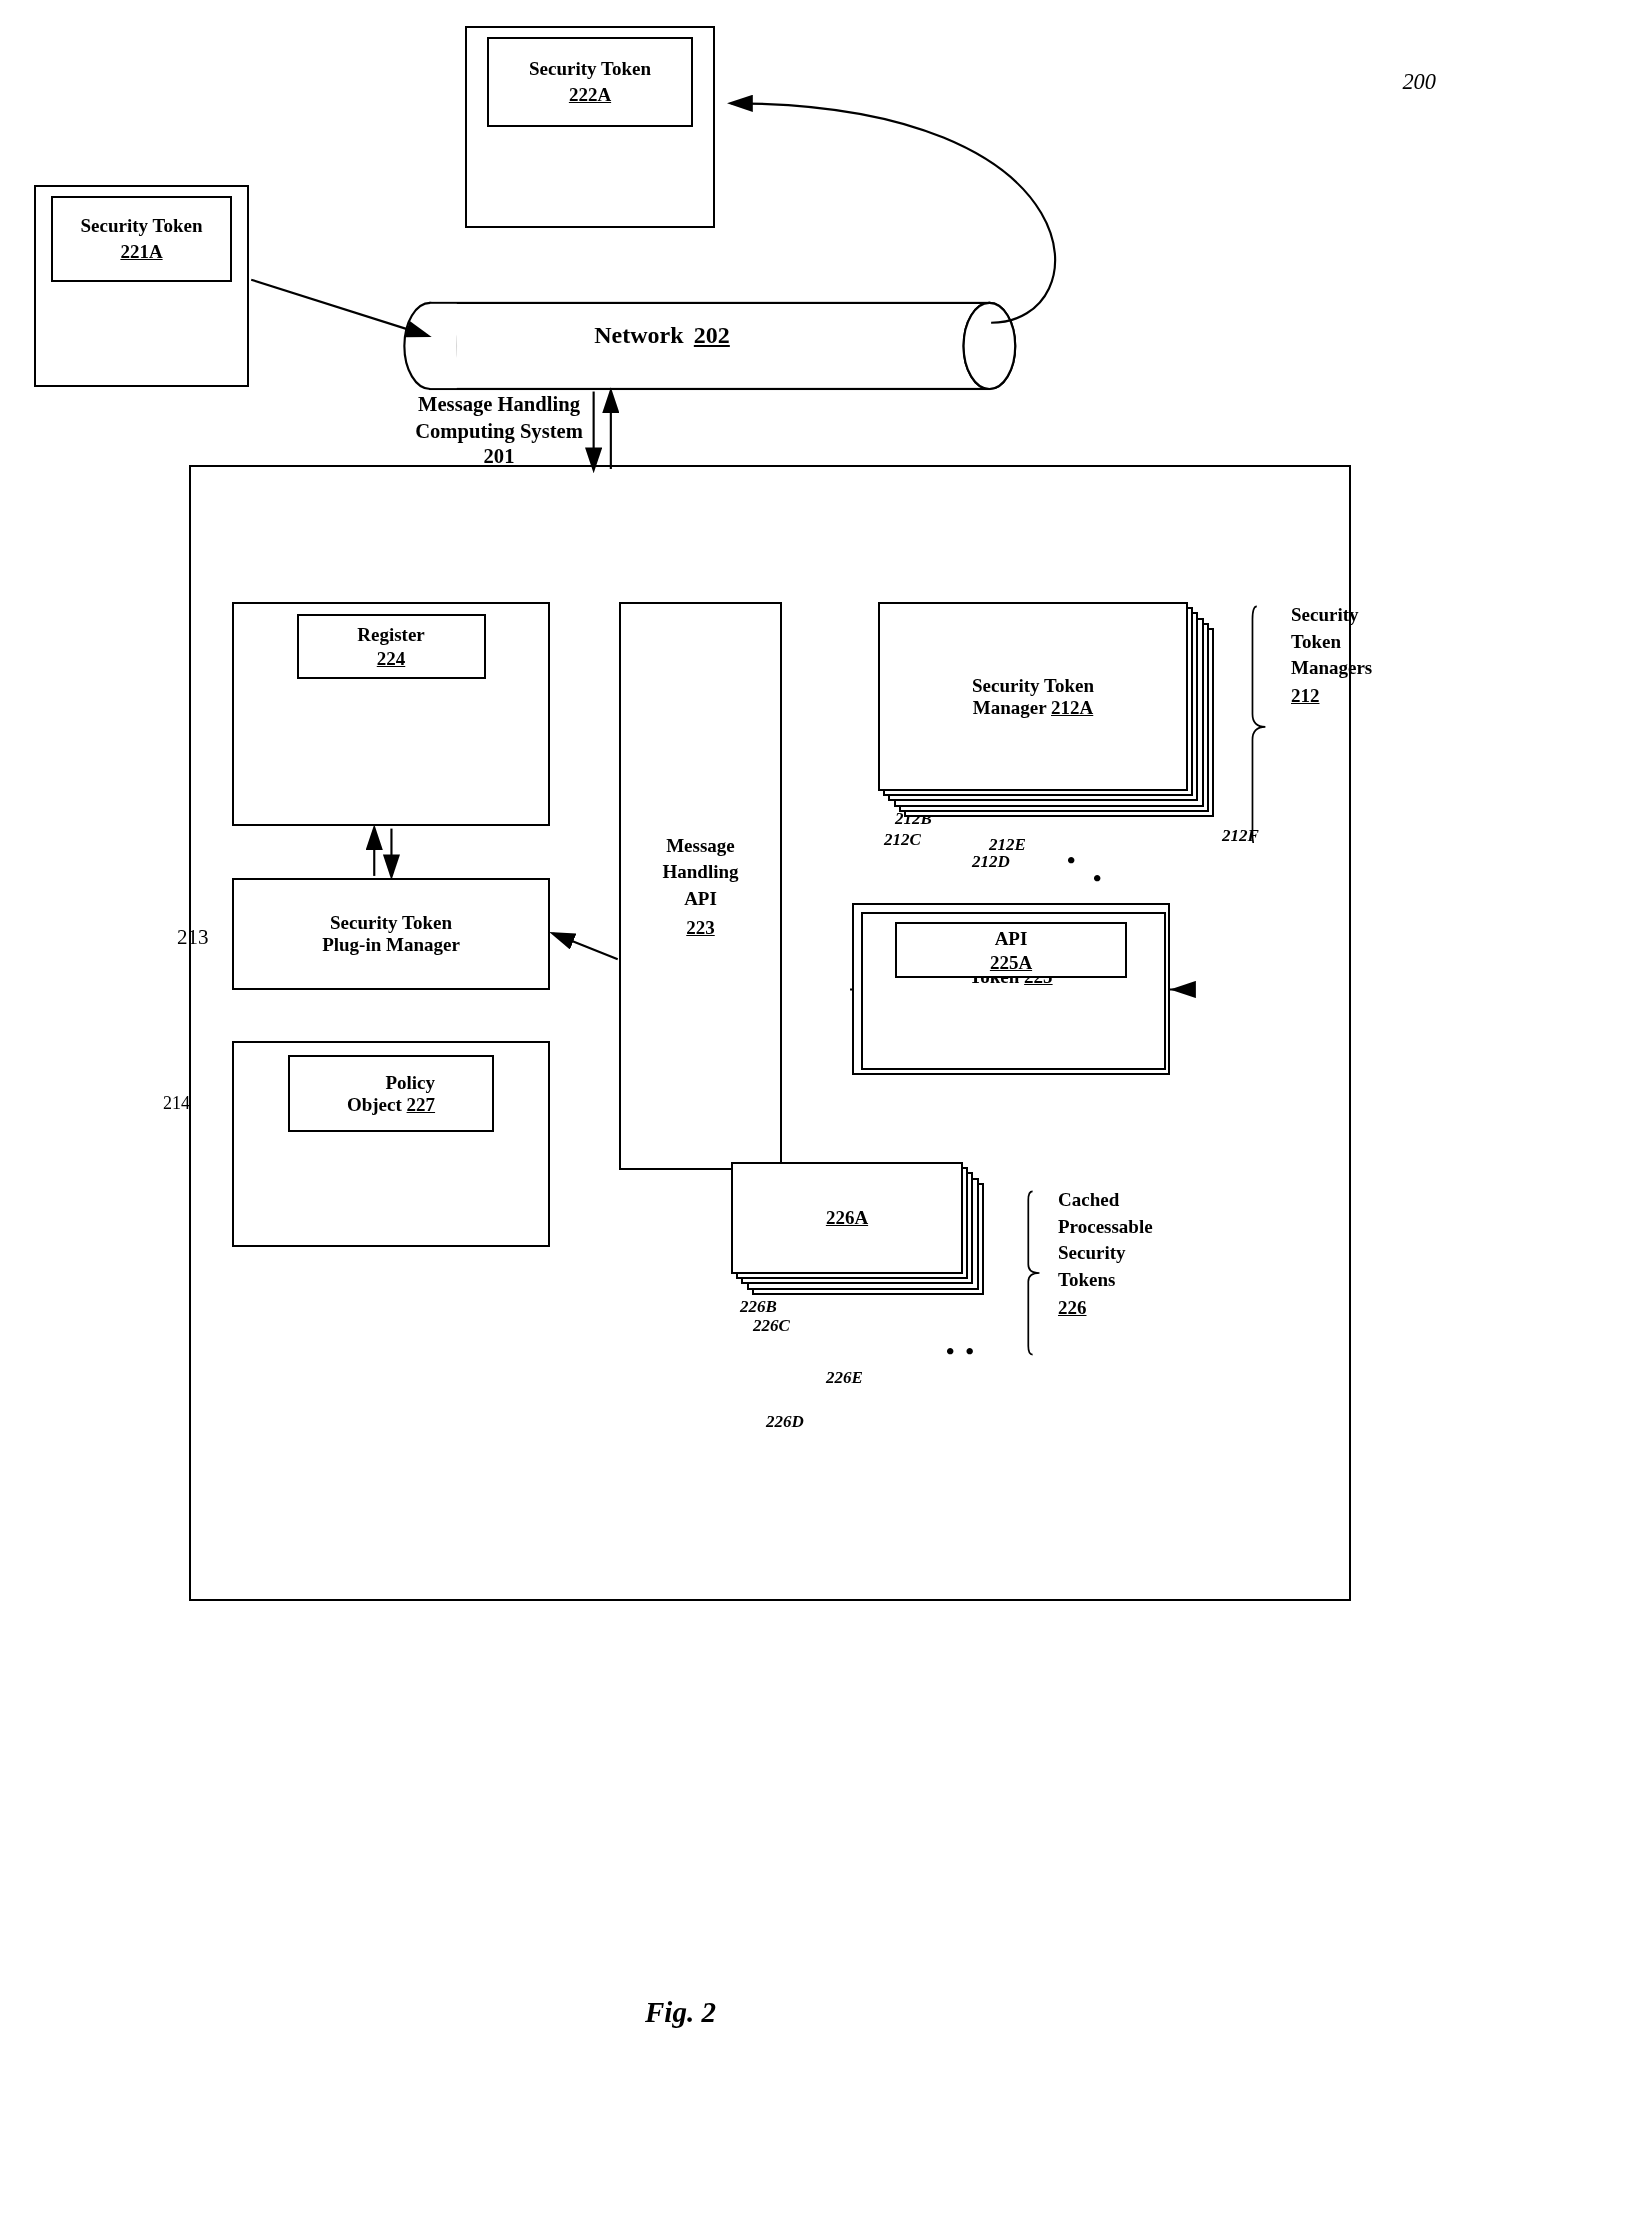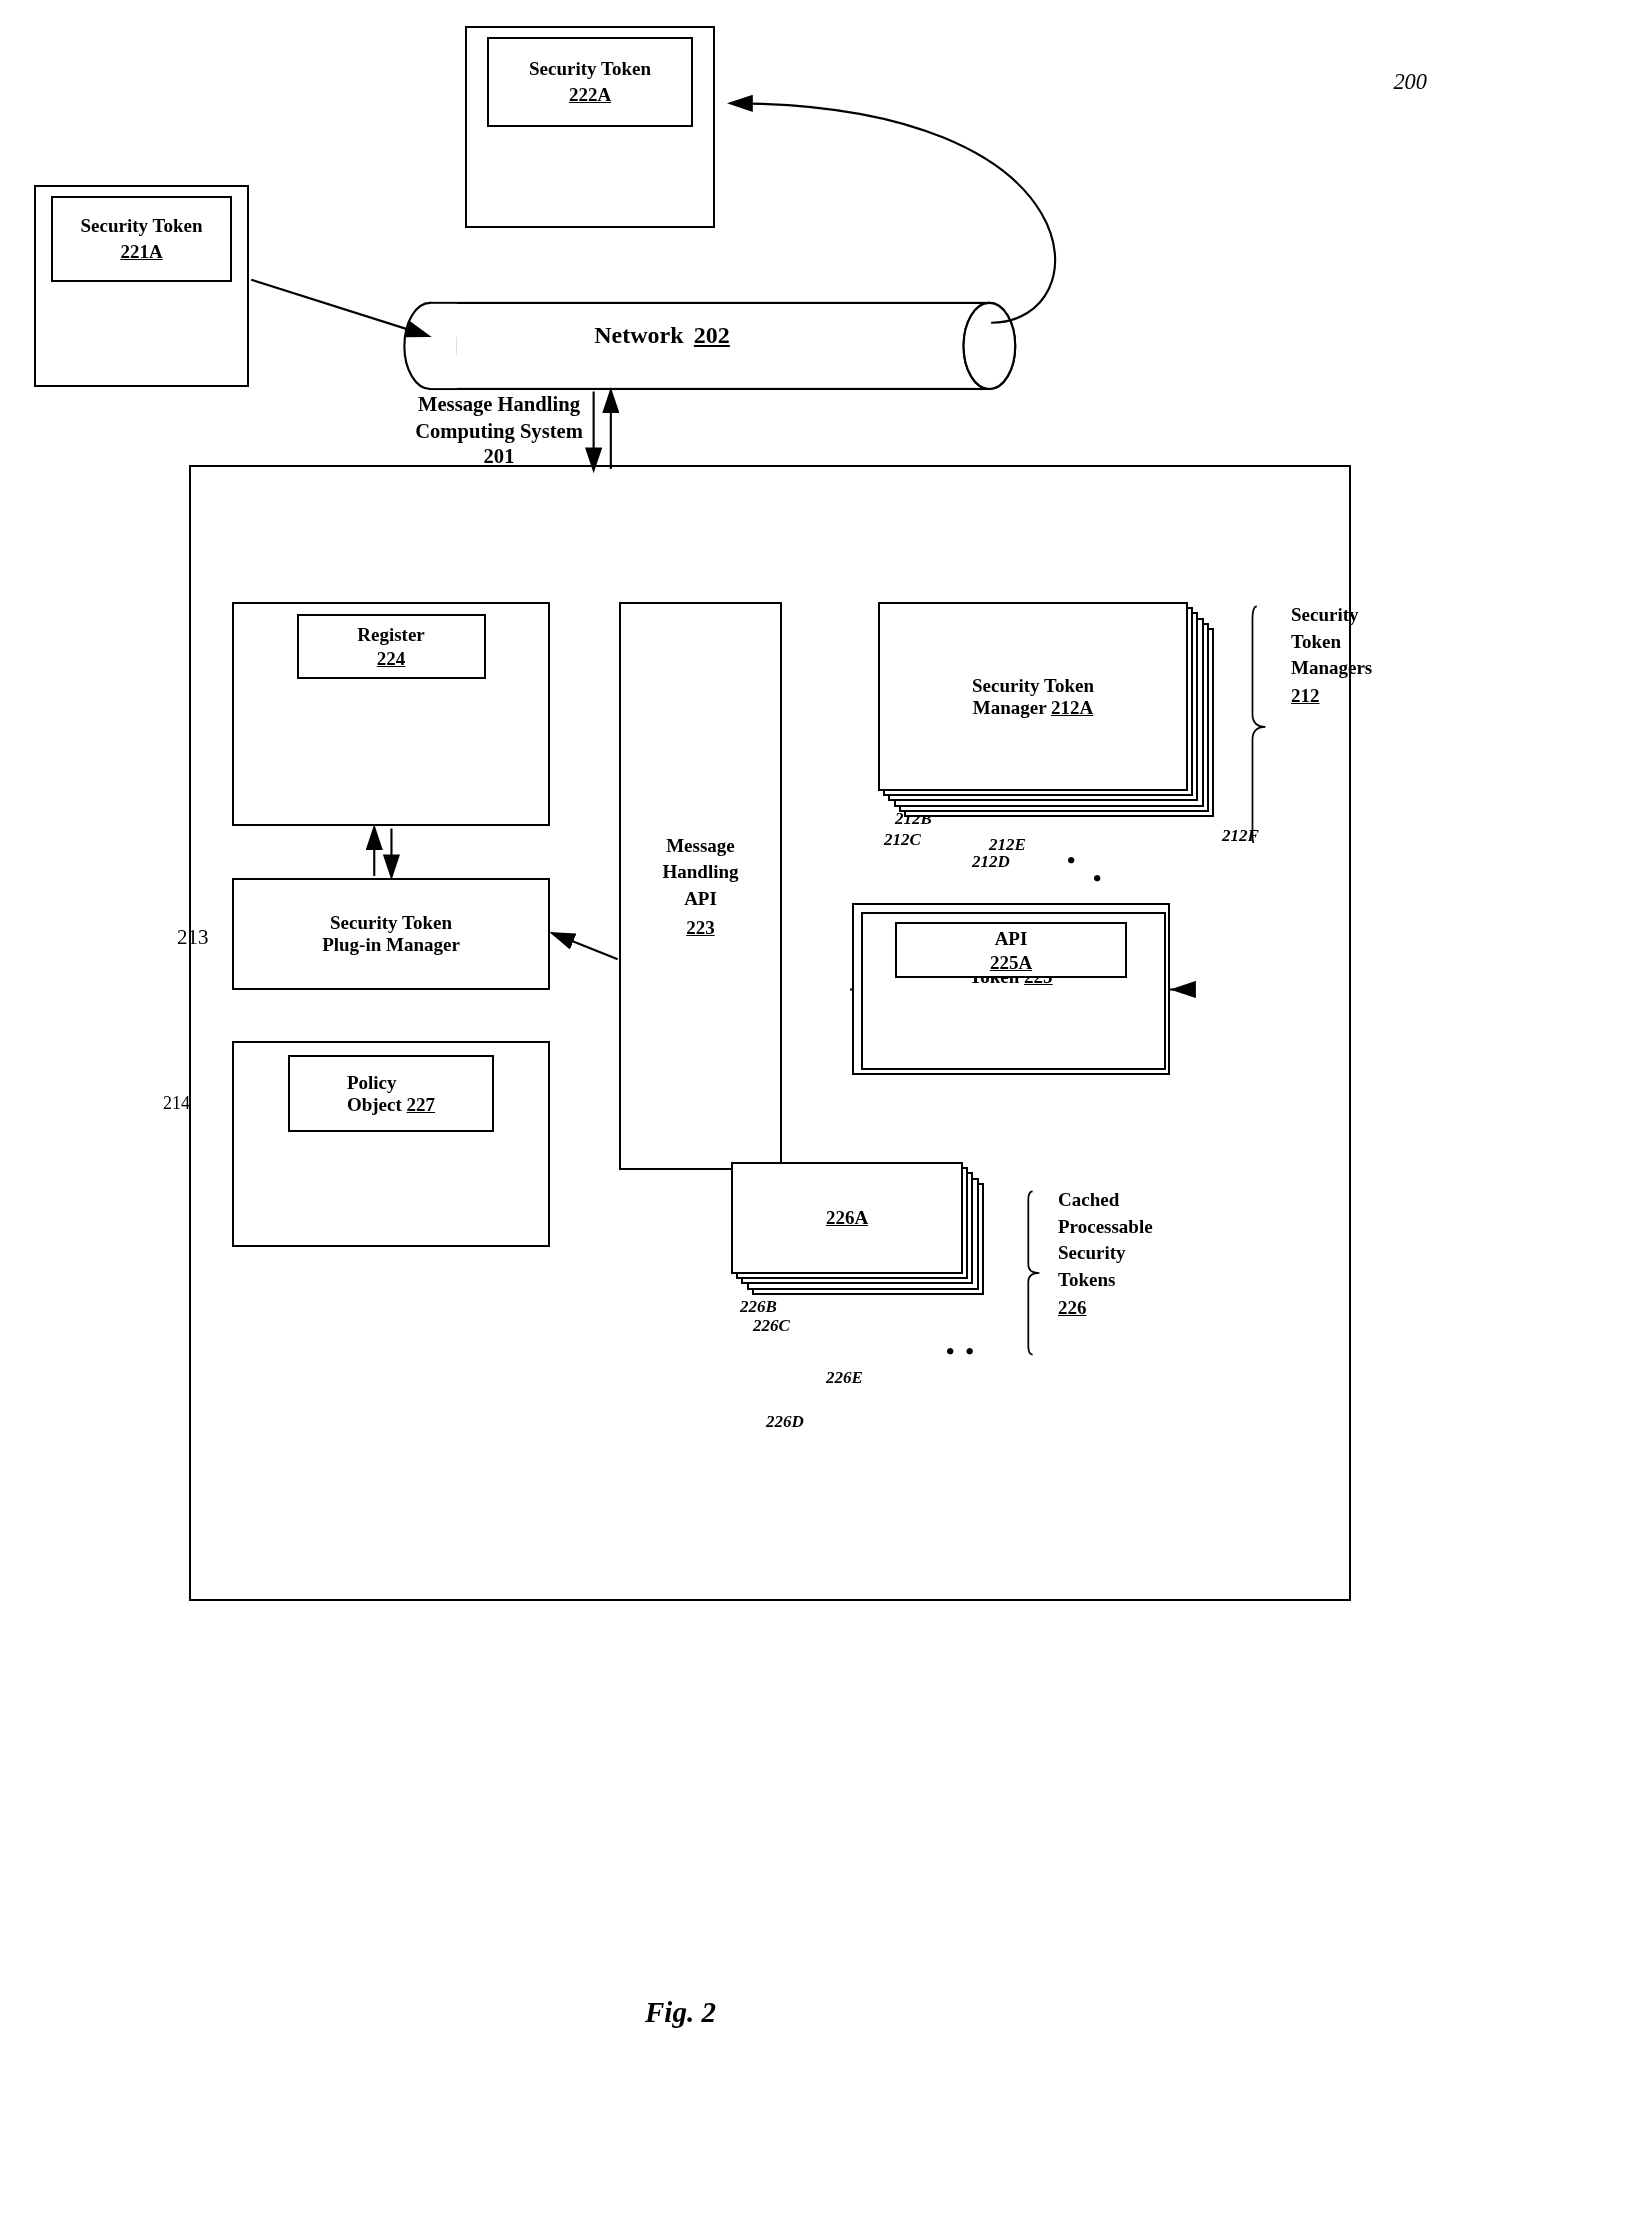--- a/index.html
+++ b/index.html
@@ -167,21 +167,21 @@
       position: absolute;
       left: 645px; top: 1996px;
       font-size: 29px;
       font-style: italic;
       font-weight: bold;
     }
 
     
     #ref200 {
       position: absolute;
-      right: 224px; top: 69px;
+      right: 215px; top: 69px;
       font-size: 20.6px;
     }
 
     
     .stack-box {
       position: absolute;
       background: #fff;
       border: 2.2px solid #000;
     }
   </style>
@@ -289,21 +289,21 @@
 
   <div style="position:absolute; left:177px; top:925px; font-size:21px;">
     <span>213</span>
   </div>
 
   <div id="pc214" class="box">
     <div style="font-size:19px; font-weight:bold; text-align:center;">
       Policy Component
     </div>
     <div id="po227" class="box">
-      <div style="font-size:19px; font-weight:bold; text-align:left;">
+      <div style="font-size:19px; font-weight:bold; text-align:right;">
         Policy<br>Object
         <span class="box-ref">227</span>
       </div>
     </div>
   </div>
 
   <div style="position:absolute; left:163px; top:1093px; font-size:18px;">
     <span>214</span>
   </div>
 

